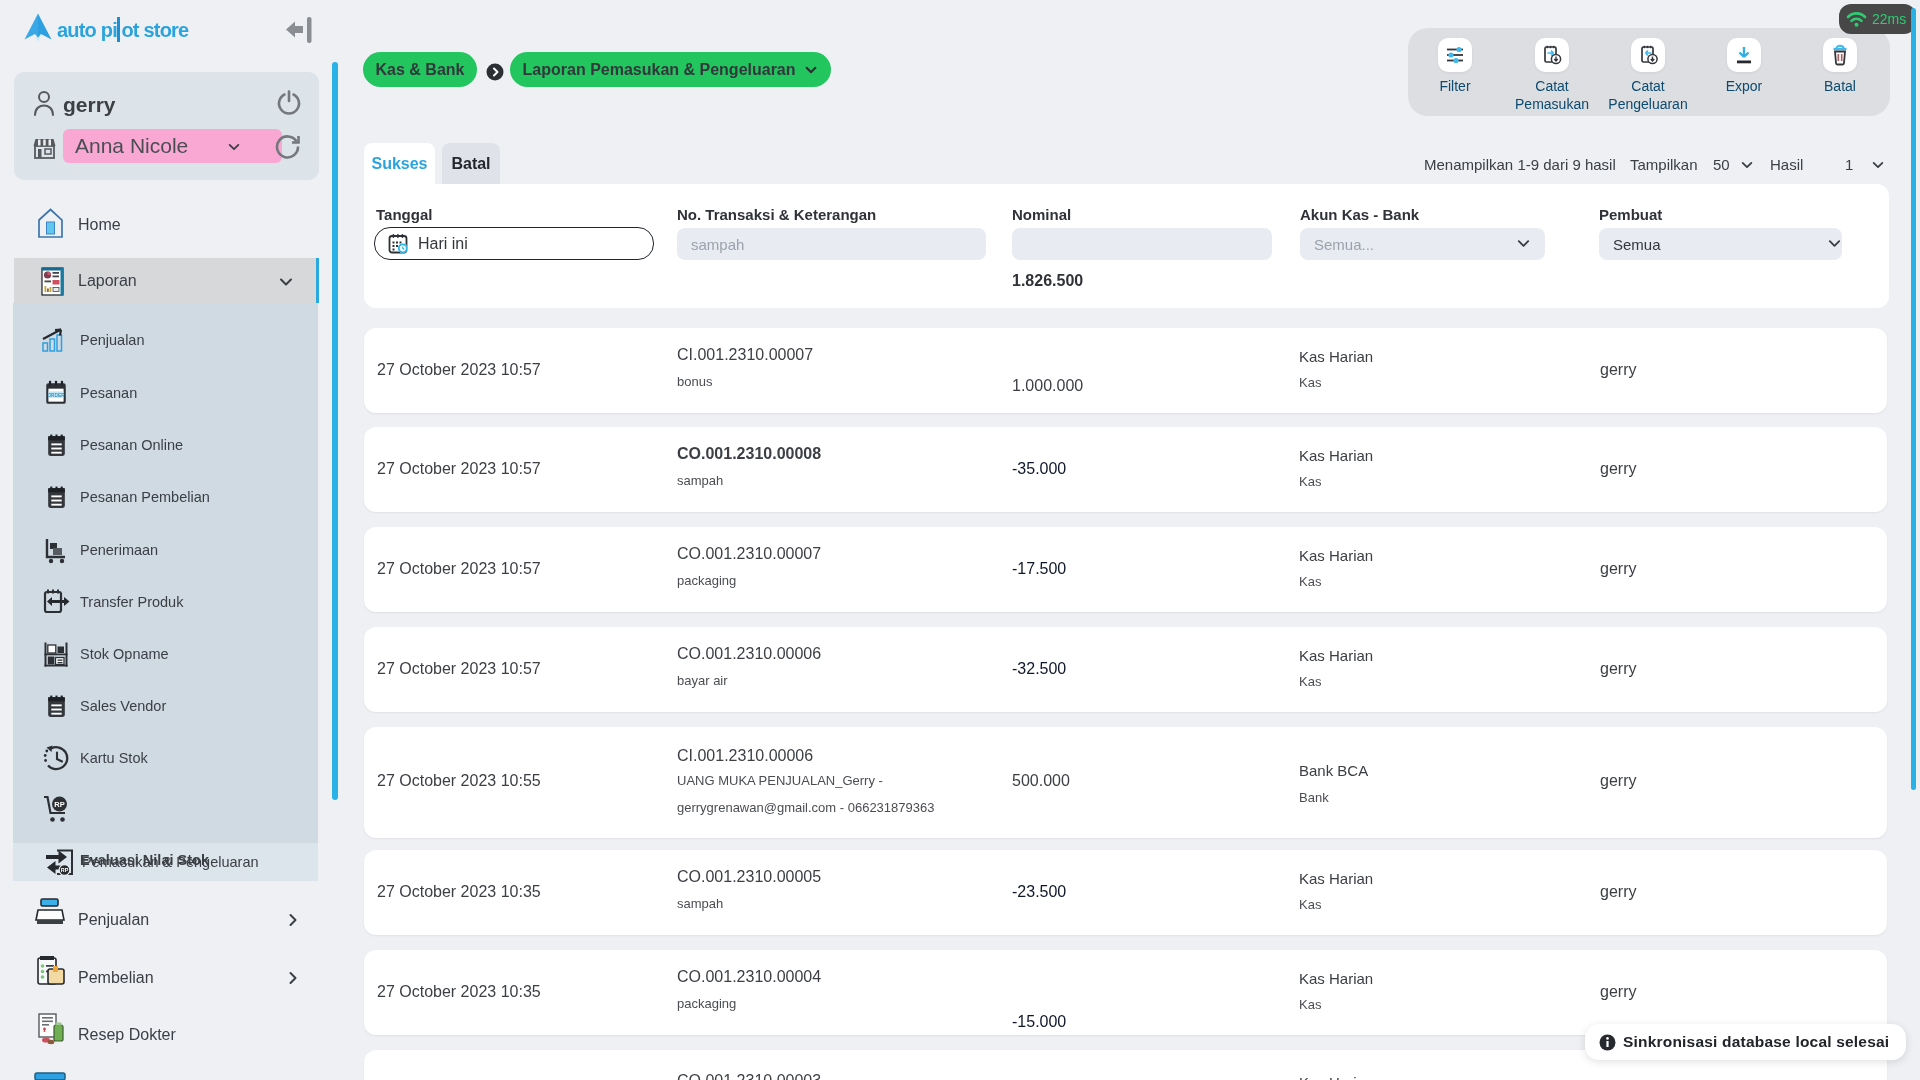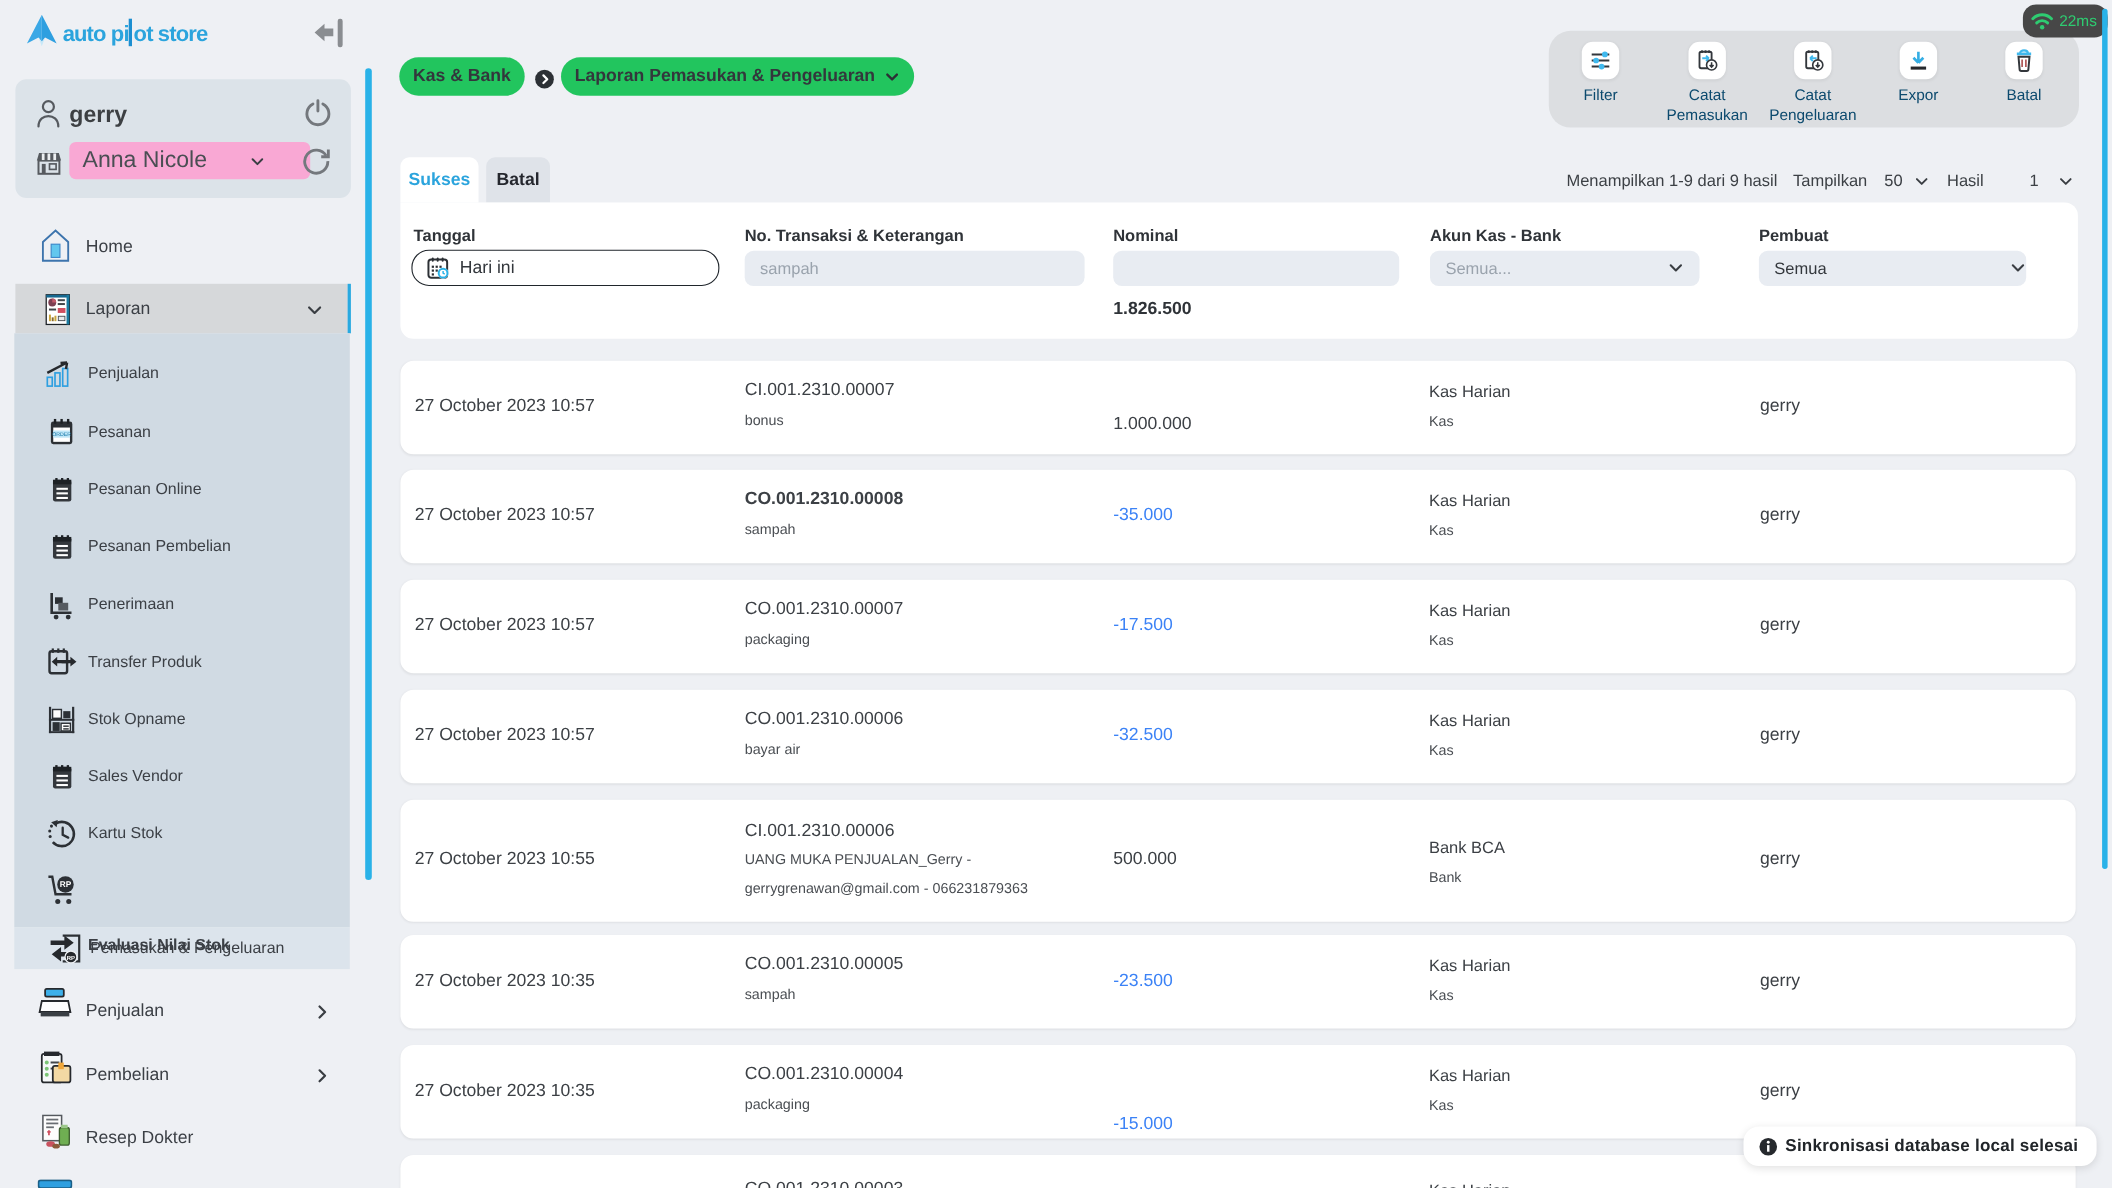--- a/index.html
+++ b/index.html
@@ -30,21 +30,21 @@
 
 .tab { position:absolute; top:143px; height:41px; border-radius:8px 8px 0 0; font-weight:bold; font-size:16px; display:flex; align-items:center; justify-content:center; }
 #panel { left:364px; top:184px; width:1525px; height:124px; background:#fff; border-radius:0 12px 12px 12px; }
 .flabel { position:absolute; top:206px; font-weight:bold; font-size:15px; color:#2f3338; }
 .finput { position:absolute; top:228px; height:32px; background:#e8ecf2; border-radius:8px; font-size:15px; color:#9aa3ad; display:flex; align-items:center; padding:0 14px; }
 .card { position:absolute; left:364px; width:1523px; height:85px; background:#fff; border-radius:12px; box-shadow:0 1px 2px rgba(60,64,67,0.08); }
 .cdate { position:absolute; left:13px; font-size:16px; color:#3c4045; }
 .ccode { position:absolute; left:313px; font-size:16px; color:#3c4045; }
 .cdesc { position:absolute; left:313px; font-size:13px; color:#4a4e53; }
 .cnom  { position:absolute; left:648px; font-size:16px; color:#3c4045; }
-.cnom.neg { color:#3b82f6; }
+.cnom.neg { color:#0f172a; }
 .cacc1 { position:absolute; left:935px; font-size:15px; color:#3c4045; }
 .cacc2 { position:absolute; left:935px; font-size:13px; color:#4a4e53; }
 .cby   { position:absolute; left:1236px; font-size:16px; color:#3c4045; }
 #toast { left:1585px; top:1024px; width:321px; height:36px; background:#fff; border-radius:14px; display:flex; align-items:center; padding-left:14px; box-shadow:0 2px 8px rgba(0,0,0,0.12); }
 </style>
 </head>
 <body>
 
 <svg width="0" height="0" style="position:absolute;">
 <defs>

